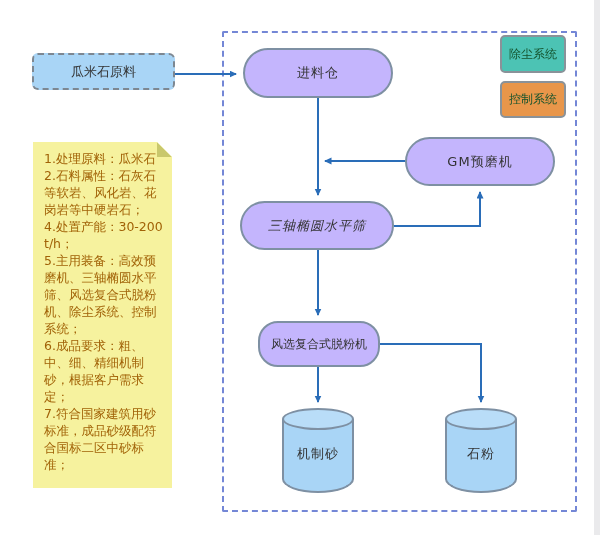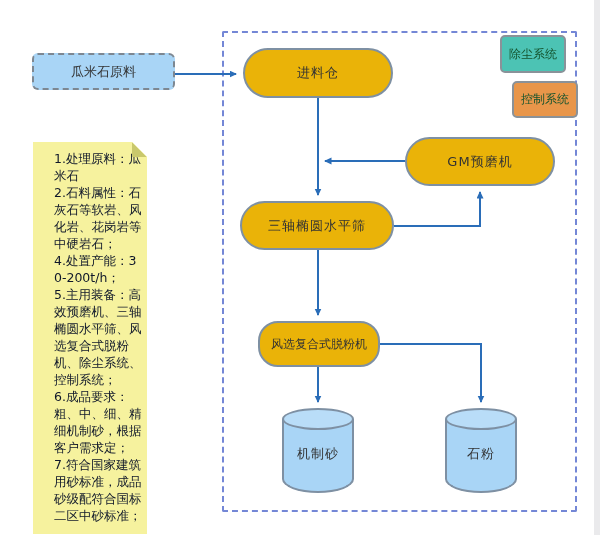--- a/index.html
+++ b/index.html
@@ -26,37 +26,37 @@
   
   .raw-box {
     position:absolute; left:32px; top:53px; width:143px; height:37px;
     background:#a9d5f6; border:2px dashed #7d8791; border-radius:6px;
     display:flex; align-items:center; justify-content:center;
     font-size:13px; z-index:2;
   }
 
   
   .stadium {
-    position:absolute; background:#eab308; border:2px solid #7e90a3;
+    position:absolute; background:#c4b5fd; border:2px solid #7e90a3;
     display:flex; align-items:center; justify-content:center;
     font-size:13px; z-index:2; letter-spacing:1px;
   }
   .node-feed      { left:243px; top:48px;  width:150px; height:50px; border-radius:25px; }
   .node-grinder   { left:405px; top:137px; width:150px; height:49px; border-radius:25px; }
-  .node-screen    { left:240px; top:201px; width:154px; height:49px; border-radius:25px; }
+  .node-screen    { left:240px; top:201px; width:154px; height:49px; border-radius:25px;font-style:italic; }
   .node-classifier{ left:258px; top:321px; width:122px; height:46px; border-radius:20px; font-size:12px; letter-spacing:0; }
 
   
   .legend {
     position:absolute; width:66px; border:2px solid #8a9299; border-radius:5px;
     display:flex; align-items:center; justify-content:center;
     font-size:12px; z-index:2; color:#14532d;
   }
   .legend-dust    { left:500px; top:35px; height:38px; background:#4cc3b4; }
-  .legend-control { left:500px; top:81px; height:37px; background:#e8964a;margin-left:12px; }
+  .legend-control { left:500px; top:81px; height:37px; background:#e8964a; }
 
   
   .cylinder { position:absolute; width:72px; height:85px; z-index:2;padding-left:20px; }
   .cyl-sand   { left:282px; top:408px; }
   .cyl-powder { left:445px; top:408px; }
   .cyl-body {
     position:absolute; left:0; right:0; top:11px; bottom:0;
     background:#a9d5f6;
     border-left:2px solid #7e90a3; border-right:2px solid #7e90a3; border-bottom:2px solid #7e90a3;
     border-radius:0 0 50% 50% / 0 0 14px 14px;
@@ -65,25 +65,25 @@
     position:absolute; left:0; right:0; top:0; height:22px;
     background:#b9ddf8; border:2px solid #7e90a3; border-radius:50%;
   }
   .cyl-label {
     position:absolute; left:0; right:0; top:44%; text-align:center;
     font-size:13px; letter-spacing:1px;
   }
 
   
   .note {
-    position:absolute; left:33px; top:142px; width:114px; min-height:346px;
+    position:absolute; left:33px; top:142px; width:139px; min-height:346px;
     background:#f6f29e; z-index:2;
     clip-path:polygon(0 0, calc(100% - 15px) 0, 100% 15px, 100% 100%, 0 100%);
-    padding:8px 5px 10px 21px;
-    color:#0f172a; font-size:12.5px; line-height:17px;
+    padding:8px 5px 10px 11px;
+    color:#a16207; font-size:12.5px; line-height:17px;
   }
   .note-fold {
     position:absolute; top:0; right:0; width:15px; height:15px;
     background:#c9c86c;
     clip-path:polygon(0 0, 100% 100%, 0 100%);
   }
   .note-line { word-break:break-all; }
 </style>
 </head>
 <body>

